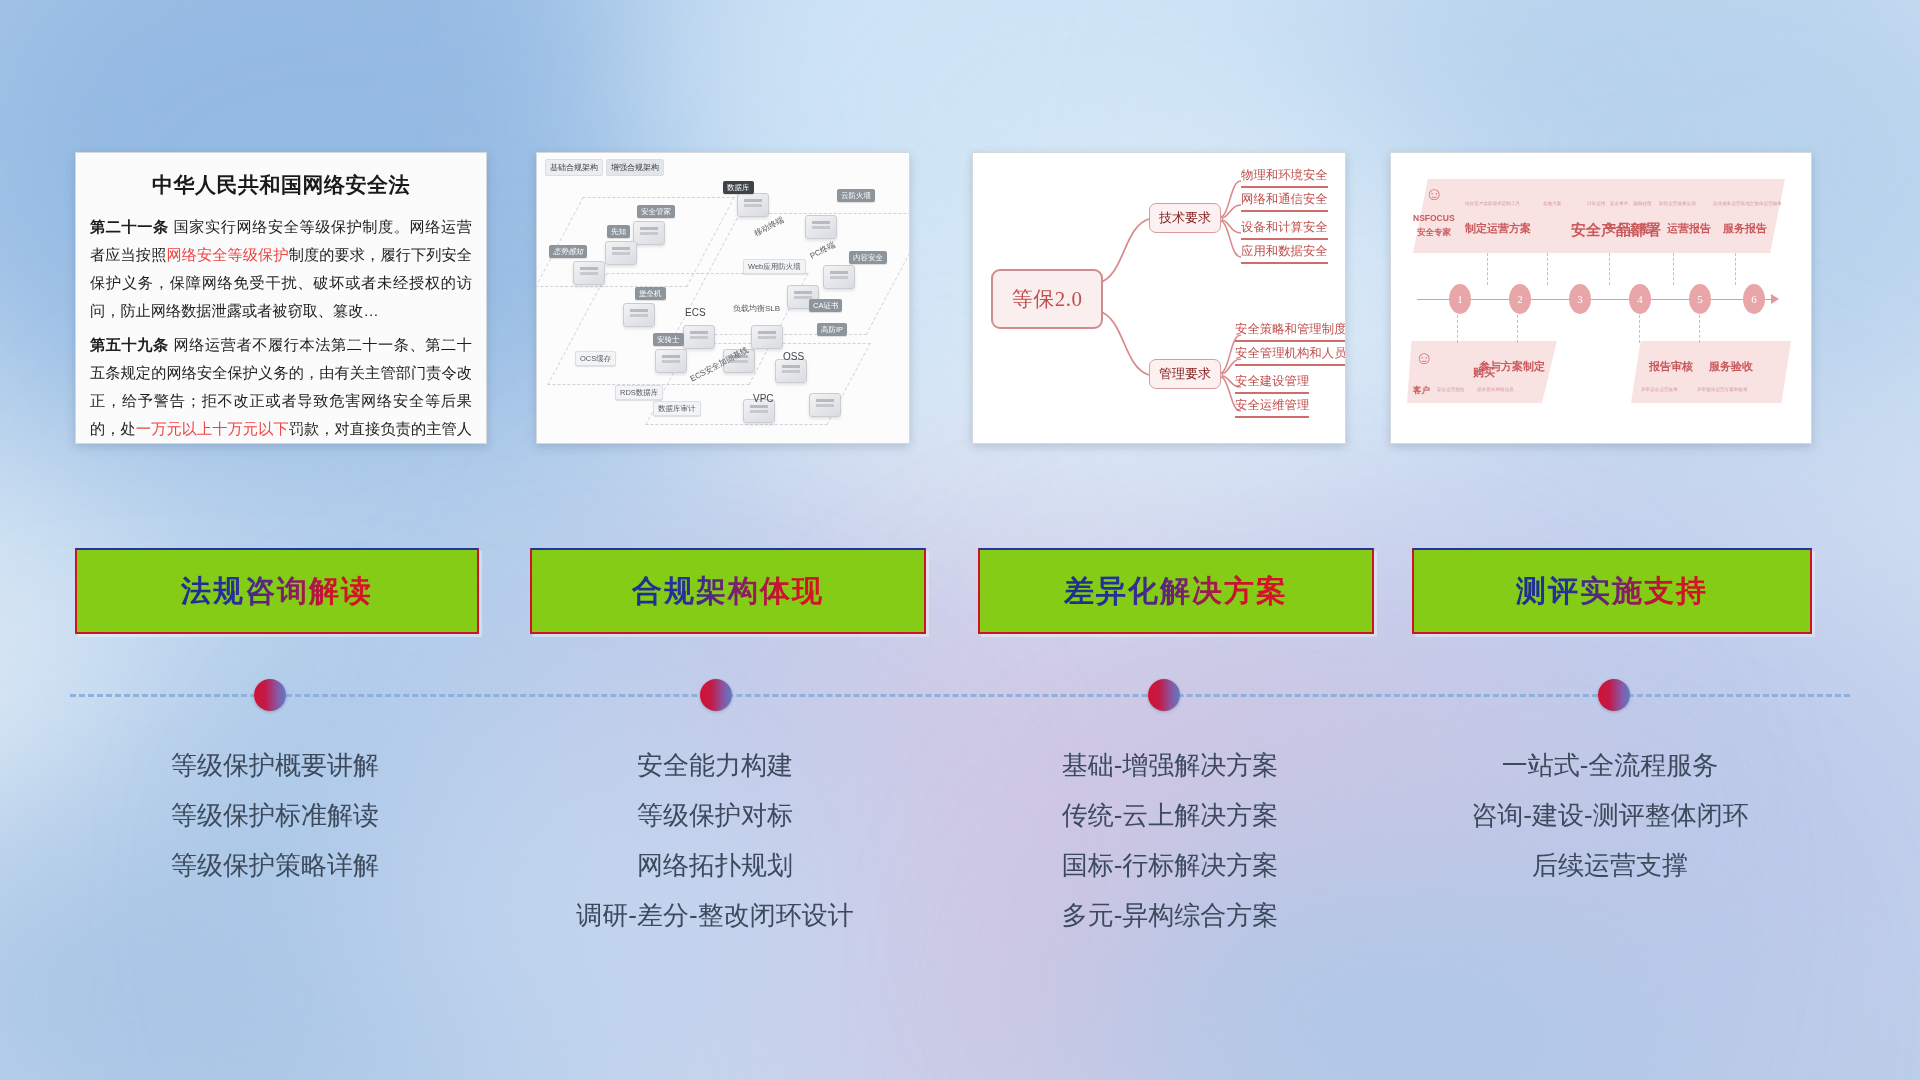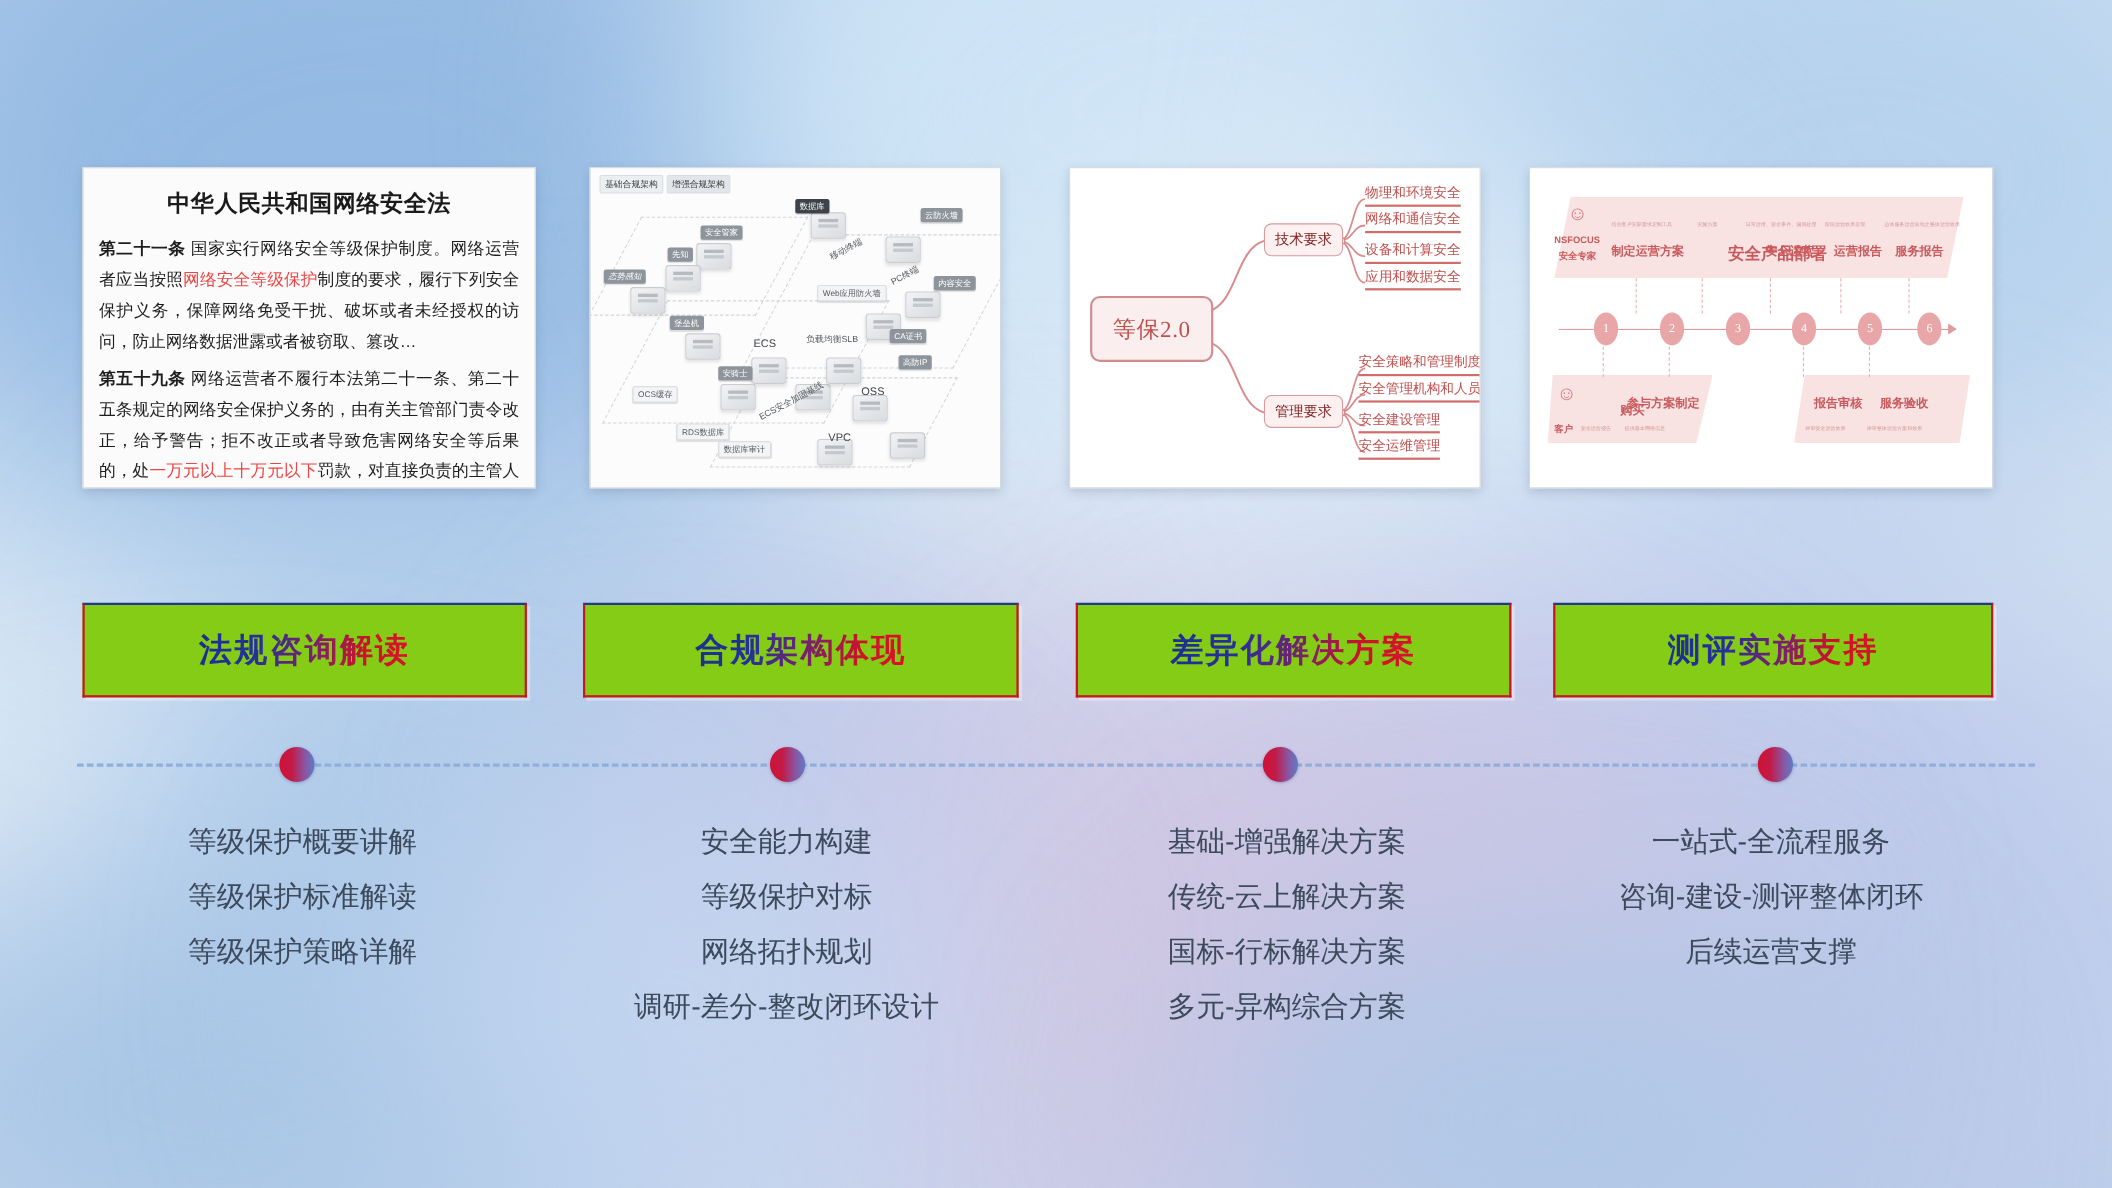--- a/index.html
+++ b/index.html
@@ -240,21 +240,21 @@
       <div class="node" style="left:268px;top:62px;"></div>
       <div class="node" style="left:286px;top:112px;"></div>
       <div class="node" style="left:250px;top:132px;"></div>
       <div class="node" style="left:272px;top:240px;"></div>
       <div class="node" style="left:206px;top:246px;"></div>
 
       <div class="chip dk" style="left:186px;top:28px;">数据库</div>
       <div class="chip" style="left:100px;top:52px;">安全管家</div>
       <div class="chip" style="left:70px;top:72px;">先知</div>
       <div class="chip" style="left:12px;top:92px;font-style:italic;">态势感知</div>
-      <div class="chip" style="left:72px;top:134px;">堡垒机</div>
+      <div class="chip" style="left:98px;top:134px;">堡垒机</div>
       <div class="plain" style="left:148px;top:154px;font-size:10px;color:#40444a;">ECS</div>
       <div class="chip" style="left:116px;top:180px;">安骑士</div>
       <div class="chip lt" style="left:38px;top:198px;">OCS缓存</div>
       <div class="chip lt" style="left:78px;top:232px;">RDS数据库</div>
       <div class="plain" style="left:196px;top:150px;">负载均衡SLB</div>
       <div class="chip lt" style="left:206px;top:106px;">Web应用防火墙</div>
       <div class="chip" style="left:272px;top:146px;">CA证书</div>
       <div class="chip" style="left:280px;top:170px;">高防IP</div>
       <div class="chip" style="left:312px;top:98px;">内容安全</div>
       <div class="plain" style="left:246px;top:198px;font-size:10px;color:#40444a;">OSS</div>

